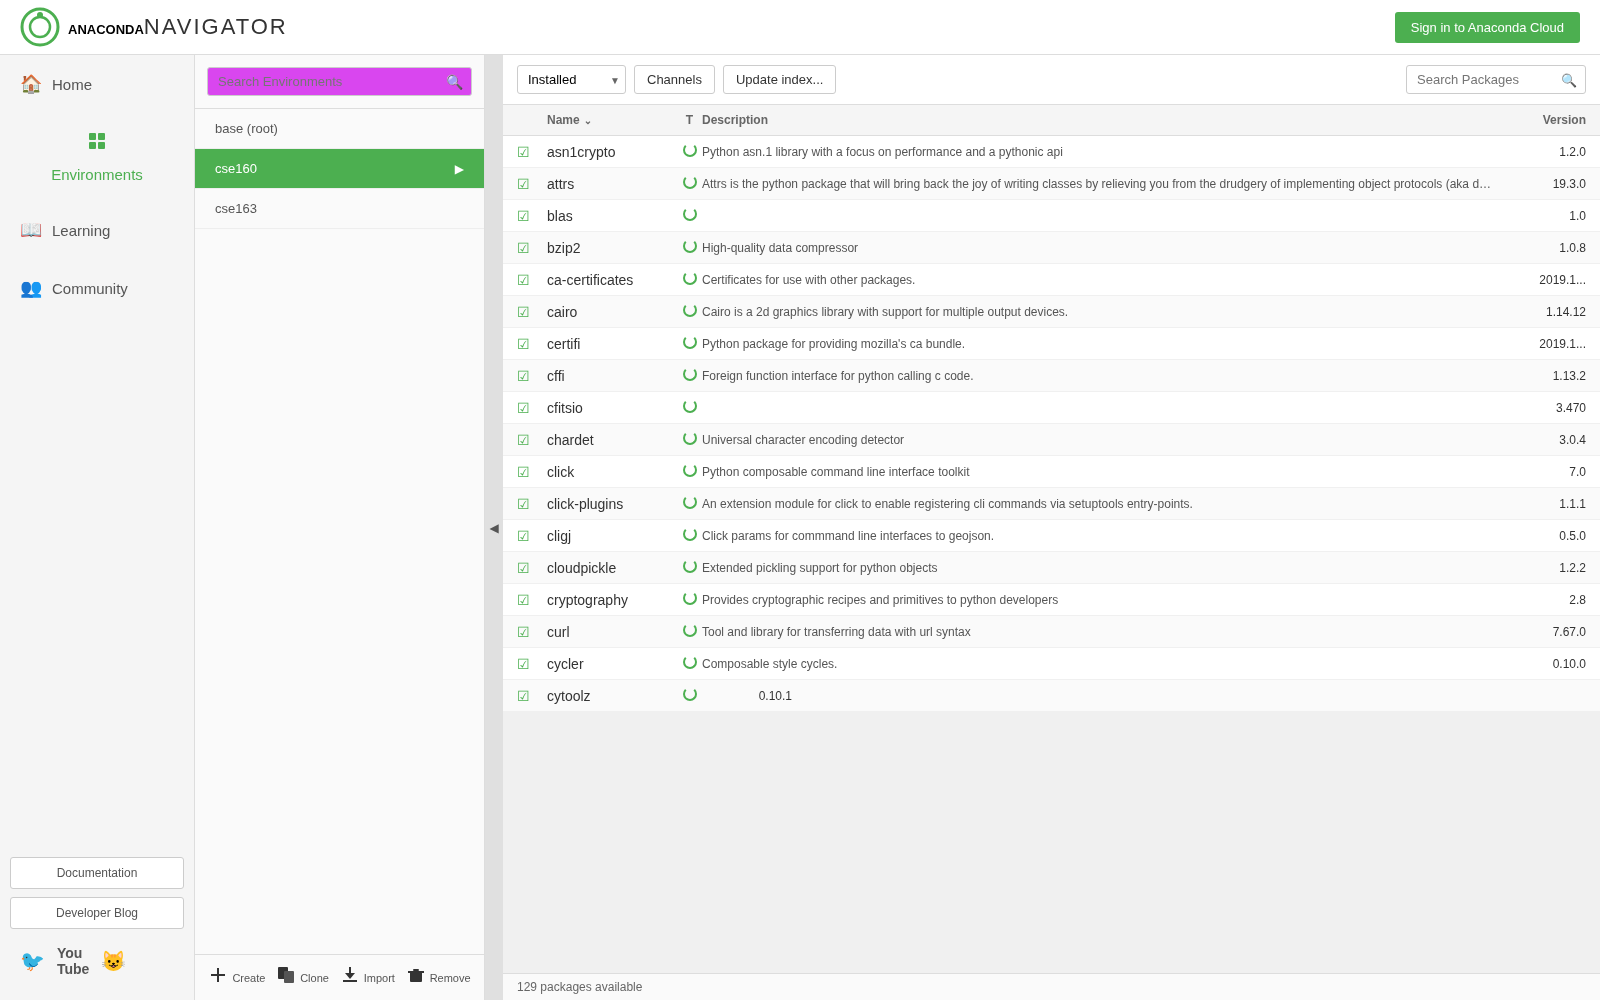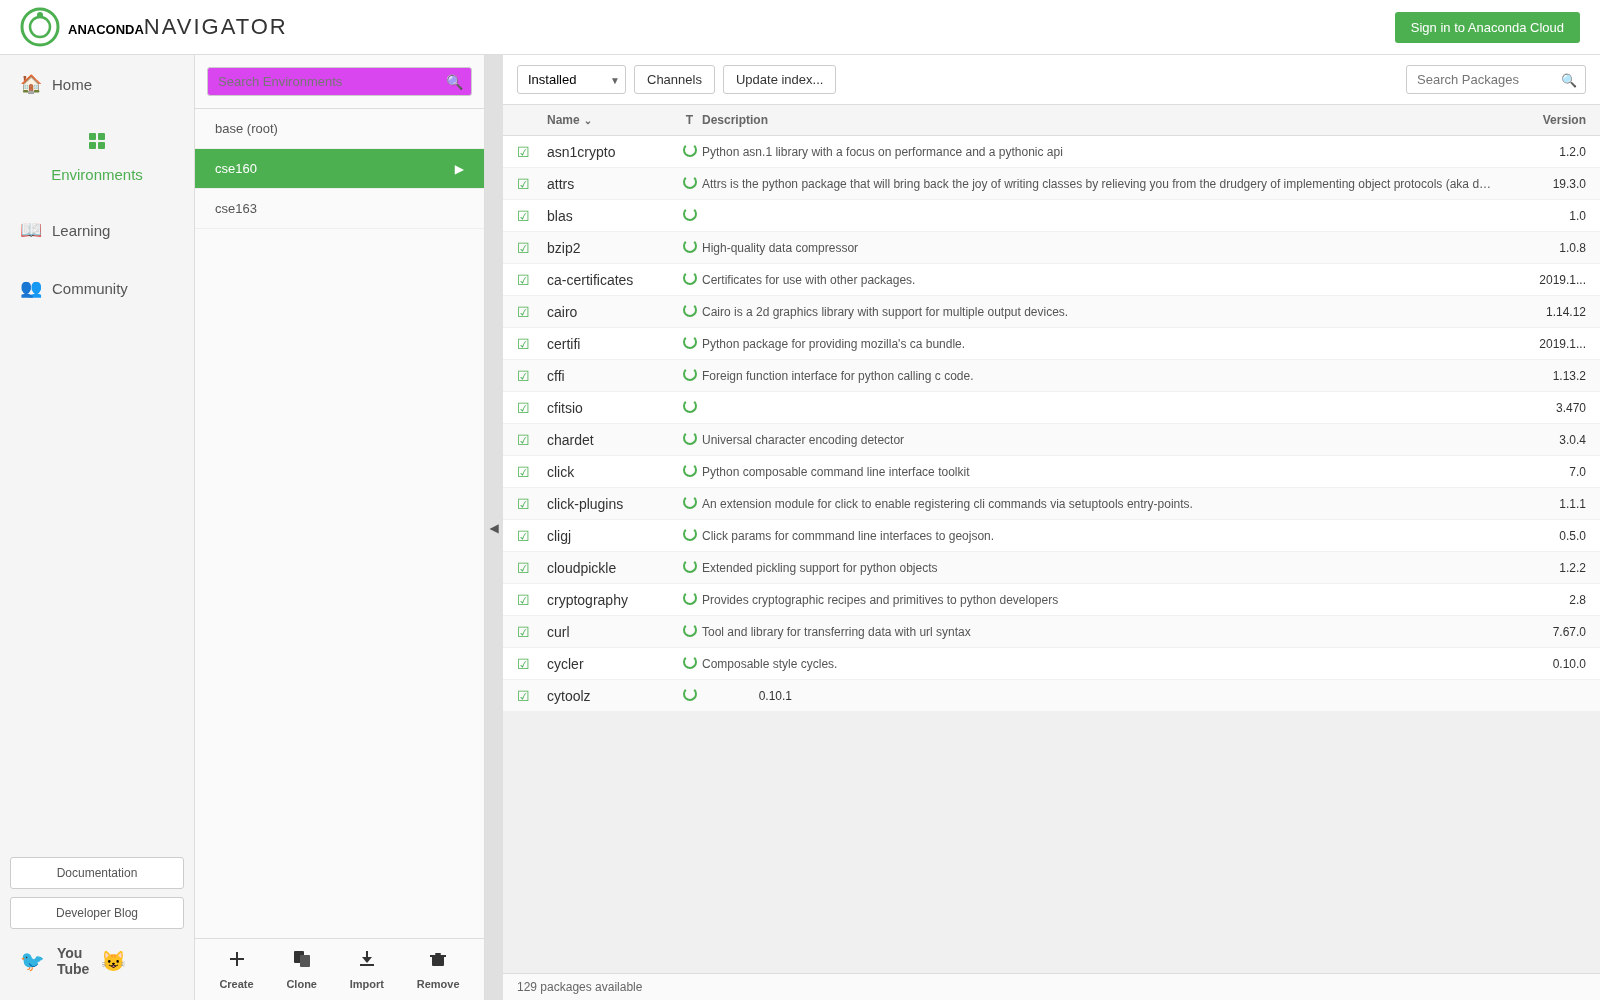--- a/index.html
+++ b/index.html
@@ -156,29 +156,27 @@
     
     #env-toolbar {
       padding: 10px 12px;
       border-top: 1px solid #ddd;
       display: flex;
       gap: 8px;
       justify-content: space-around;
     }
     .env-tool-btn {
       display: flex;
-      flex-direction: column;
       align-items: center;
       gap: 4px;
       cursor: pointer;
       color: #555;
       font-size: 11px;
       background: none;
       border: none;
-      font-weight: bold;
     }
     .env-tool-icon {
       font-size: 18px;
       color: #333;
     }
 
     
     #collapse-btn {
       width: 18px;
       background: #e0e0e0;

